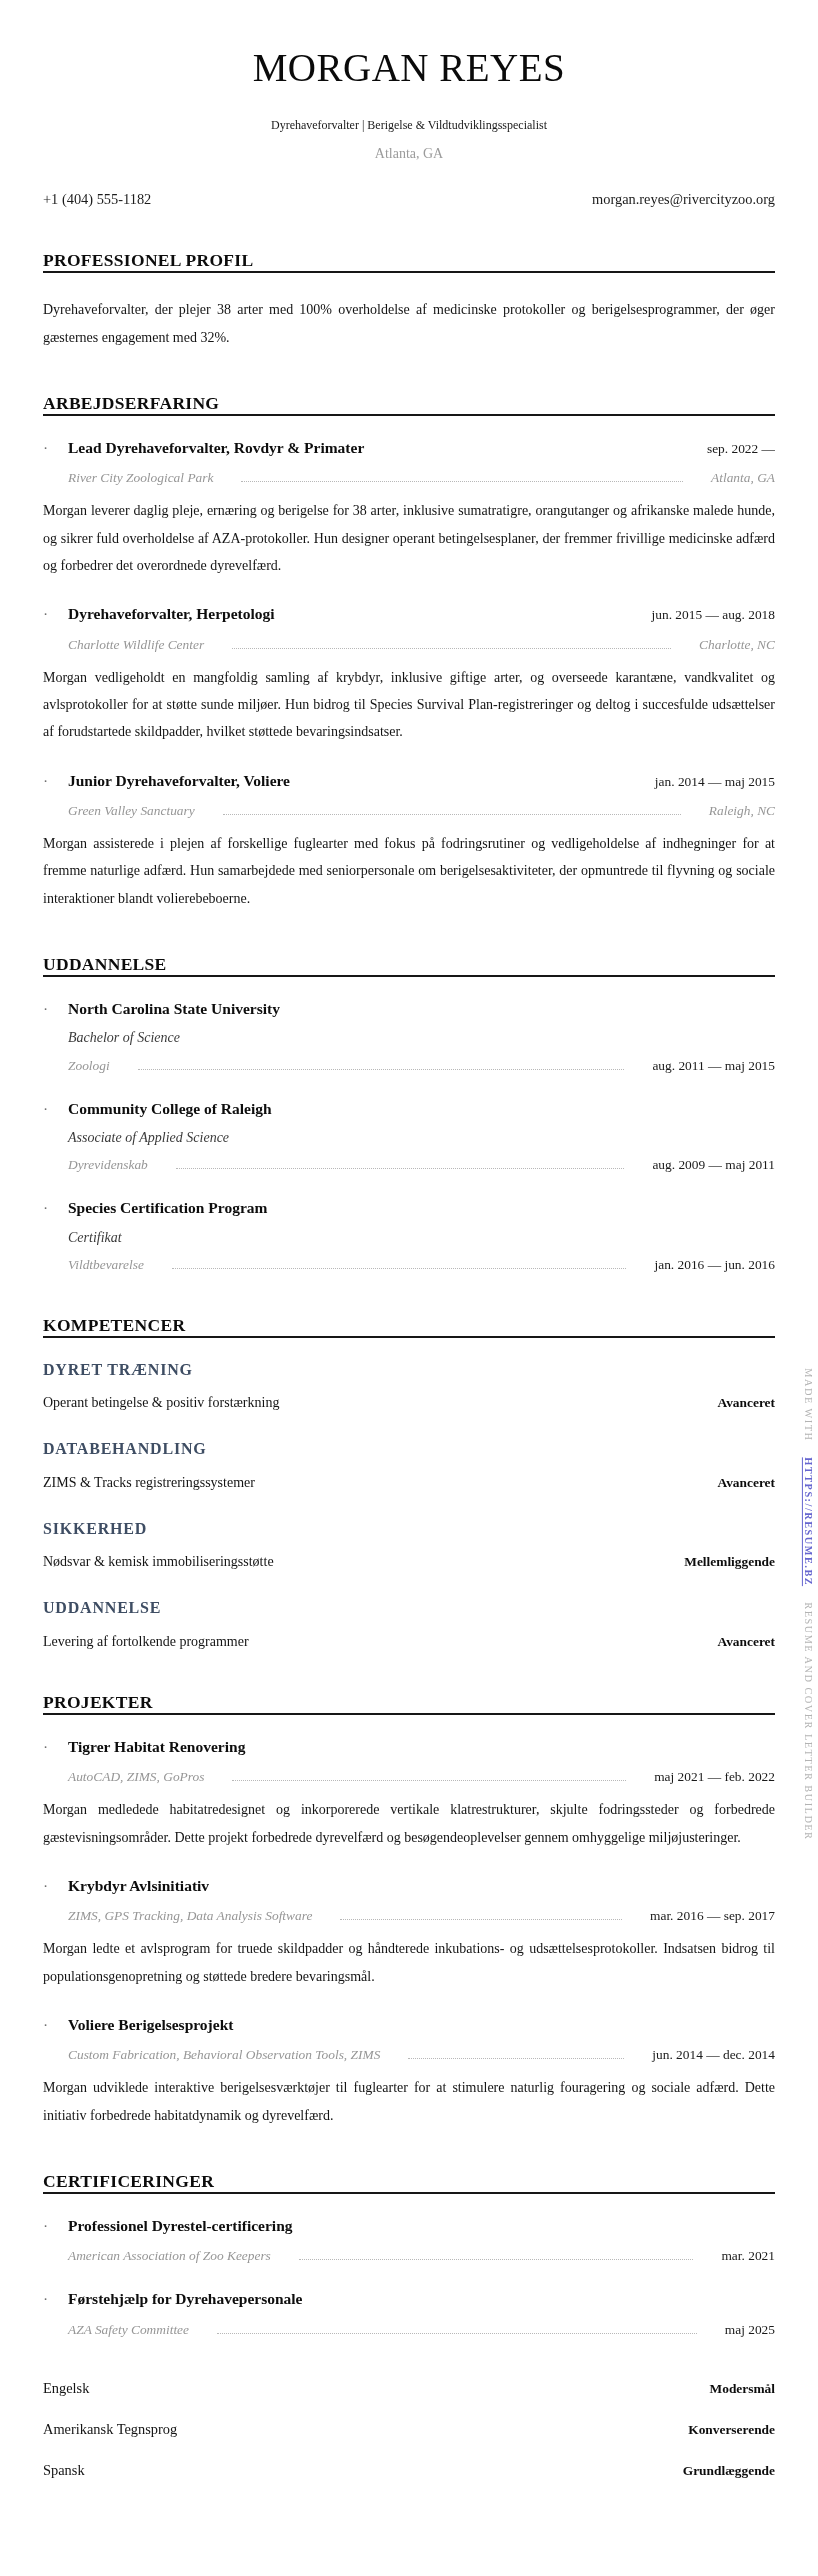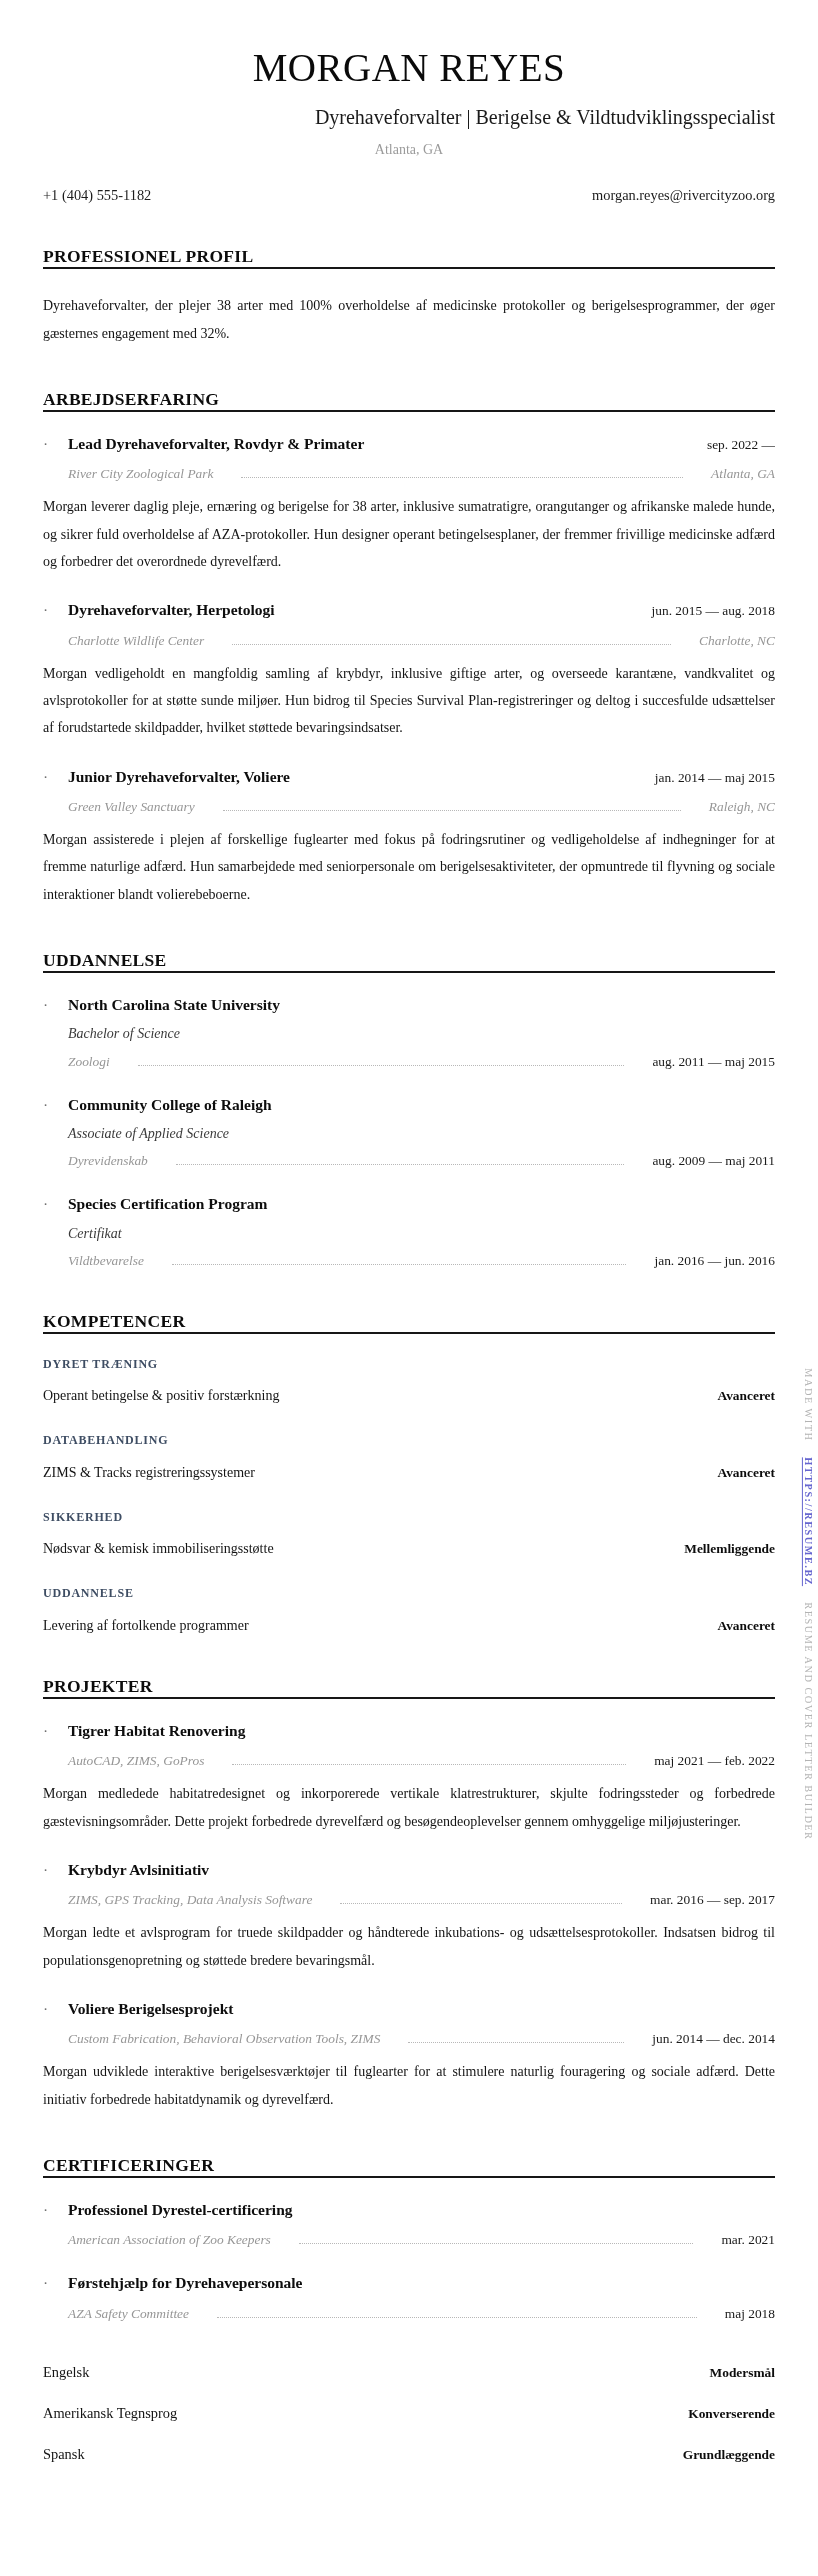--- a/index.html
+++ b/index.html
@@ -20,23 +20,23 @@
   }
   
   .name {
     text-align: center;
     font-size: 39px;
     font-weight: 400;
     letter-spacing: 0.5px;
     color: #0a0a0a;
   }
   .subtitle {
-    text-align: right;
-    font-size: 20px;
-    margin-top: 16px;
+    text-align: center;
+    font-size: 12px;
+    margin-top: 28px;
     color: #1a1a1a;
   }
   .headloc {
     text-align: center;
     font-size: 14px;
     margin-top: 13.4px;
     color: #9b9b9b;
   }
   .contact {
     display: flex;
@@ -101,21 +101,21 @@
   .desc {
     font-size: 14px;
     line-height: 1.95;
     text-align: justify;
     color: #141414;
     margin-top: 11px;
   }
   
   .skill-group { margin-bottom: 29px; }
   .skill-cat {
-    font-size: 12px;
+    font-size: 16px;
     font-weight: 700;
     letter-spacing: 0.8px;
     color: #3e4d63;
   }
   .skill-row { margin-top: 16.5px; }
   .skill-name { font-size: 14px; color: #141414; }
   .skill-level {
     margin-left: auto;
     font-size: 13.4px;
     font-weight: 700;
@@ -365,21 +365,21 @@
       </div>
 
       <div class="entry" style="margin-bottom:0">
         <div class="row">
           <span class="bullet">·</span>
           <span class="etitle">Førstehjælp for Dyrehavepersonale</span>
         </div>
         <div class="row sub">
           <span class="muted-it">AZA Safety Committee</span>
           <span class="leader"></span>
-          <span class="edate">maj 2018</span>
+          <span class="edate">maj 2025</span>
         </div>
       </div>
 
     </div>
   </section>
 
   <section class="section">
     <div class="sec-body">
       <div class="lang-row">
         <span class="lang-name">Engelsk</span>

